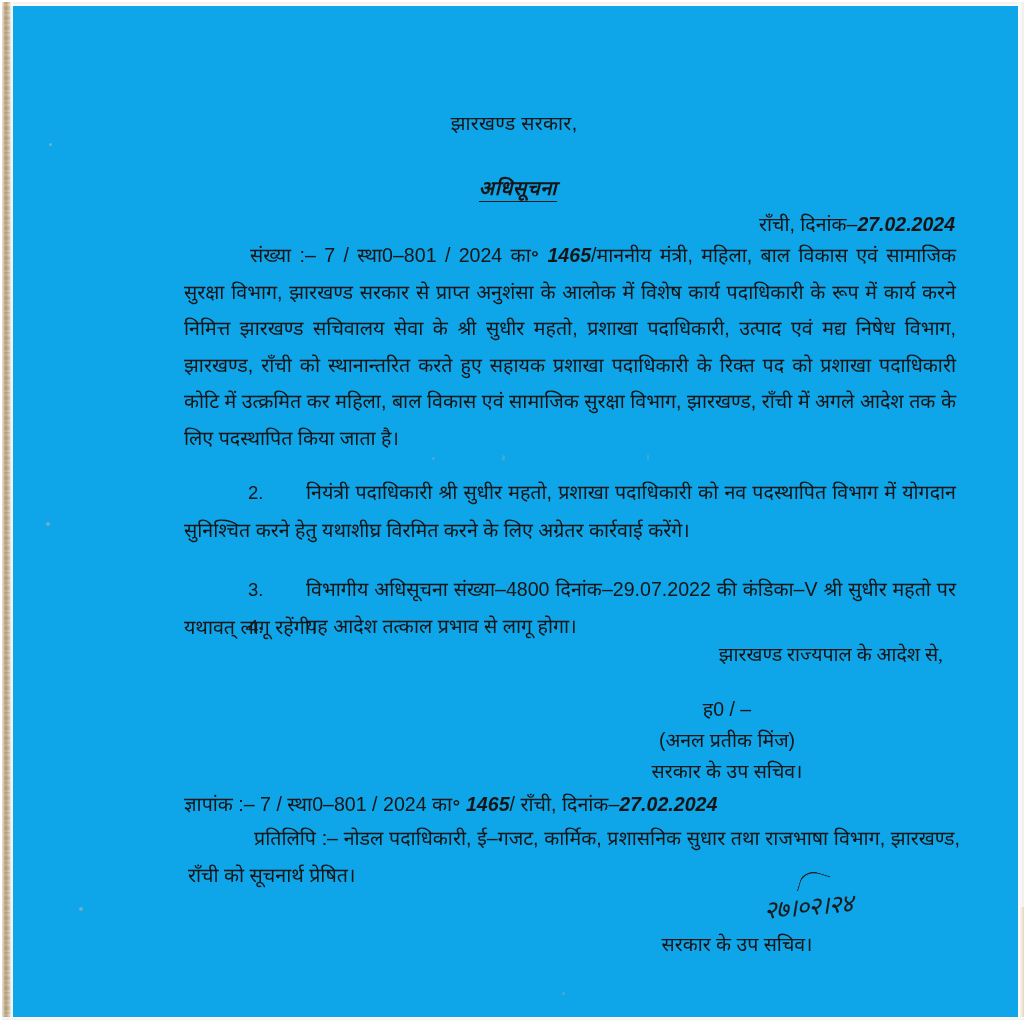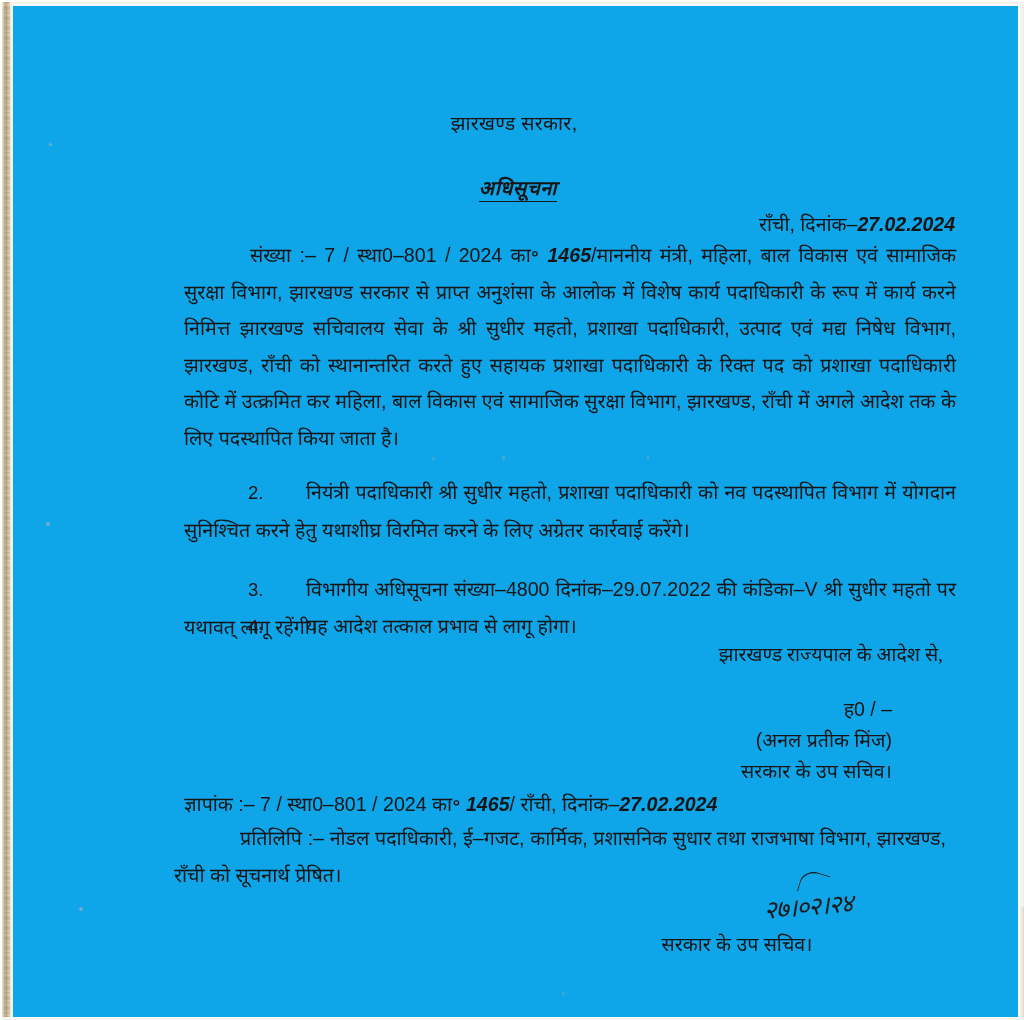--- a/index.html
+++ b/index.html
@@ -160,40 +160,40 @@
     text-align: right;
     font-size: 19.5px;
     font-family: Liberation Serif, serif;
   }
 
   .sign-block {
     position: absolute;
     top: 692px;
     left: 560px;
     width: 330px;
-    text-align: right;
+    text-align: center;
     font-size: 19.5px;
     line-height: 31px;
   }
 
   .memo-no {
     position: absolute;
     left: 182px;
     top: 788px;
     width: 790px;
     font-size: 19.6px;
   }
   .memo-no .dt {
     font-weight: 700;
     font-style: italic;
   }
 
   .copy-block {
     position: absolute;
-    left: 172px;
+    left: 186px;
     top: 818px;
     width: 772px;
     font-size: 19.6px;
     line-height: 36.6px;
     text-align: justify;
   }
 
   .sign2 {
     position: absolute;
     top: 928px;

